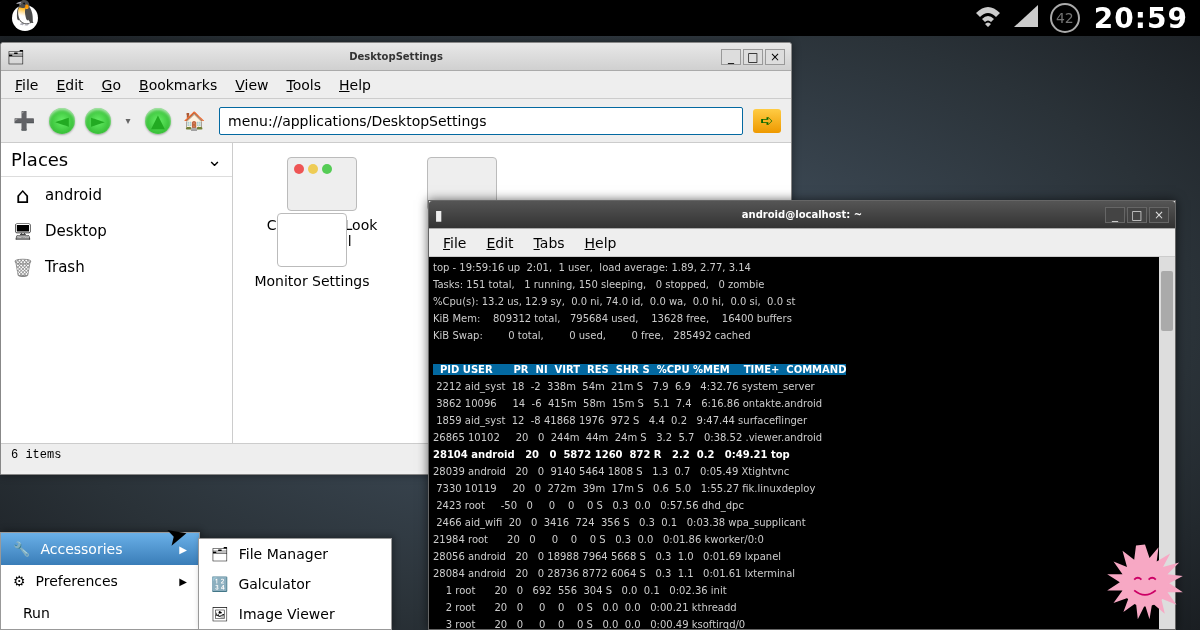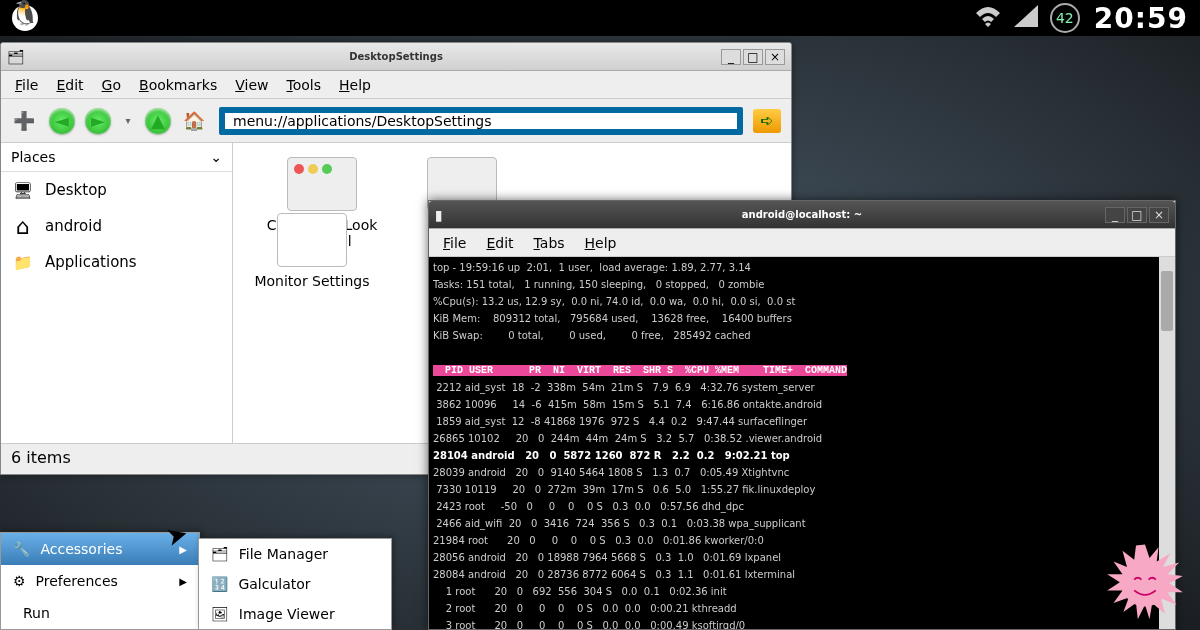--- a/index.html
+++ b/index.html
@@ -4,64 +4,64 @@
 <style>
 * { margin: 0; padding: 0; box-sizing: border-box; font-family: "DejaVu Sans", Arial, sans-serif; }
 body { width: 1200px; height: 630px; background: radial-gradient(ellipse at center, #4a5a6a 0%, #2a3238 70%, #1a1e22 100%); overflow: hidden; position: relative; }
 
 
 .statusbar { position: absolute; top: 0; left: 0; right: 0; height: 36px; background: #000; display: flex; align-items: center; padding: 0 12px; color: #fff; font-size: 26px; }
 .statusbar .linux-icon { width: 26px; height: 26px; background: #fff; border-radius: 50%; position: relative; }
 .statusbar .linux-icon::before { content: '🐧'; position: absolute; left: -2px; top: -6px; font-size: 24px; }
 .statusbar .spacer { flex: 1; }
 .statusbar .wifi, .statusbar .signal { margin-right: 12px; }
-.statusbar .battery-badge { width: 30px; height: 30px; border: 2px solid #aaa; border-radius: 50%; display: flex; align-items: center; justify-content: center; font-size: 14px; margin-right: 14px; color:#86efac; }
+.statusbar .battery-badge { width: 30px; height: 30px; border: 2px solid #aaa; border-radius: 50%; display: flex; align-items: center; justify-content: center; font-size: 14px; margin-right: 14px; color:#737373; }
 .statusbar .clock { font-size: 28px; font-weight: 700; letter-spacing: 1px; }
 
 
 .win-fm { position: absolute; top: 42px; left: 0; width: 792px; height: 433px; background: #f0f0f0; border: 1px solid #888; border-radius: 3px 3px 0 0; box-shadow: 0 0 8px rgba(0,0,0,0.4); }
 .titlebar { height: 28px; background: linear-gradient(#e8e8e8, #d0d0d0); display: flex; align-items: center; justify-content: center; position: relative; border-bottom: 1px solid #aaa; border-radius: 3px 3px 0 0; }
 .titlebar .ti-icon { position: absolute; left: 6px; font-size: 14px; }
 .titlebar .ti-text { font-weight: bold; font-size: 10px; color: #333; }
 .titlebar .wc { position: absolute; right: 6px; display: flex; gap: 2px; }
 .titlebar .wc span { width: 20px; height: 16px; display: inline-flex; align-items: center; justify-content: center; font-size: 12px; cursor: pointer; border: 1px solid #999; background: #ddd; }
 
 .menubar { height: 28px; display: flex; align-items: center; gap: 18px; padding: 0 14px; background: #eee; border-bottom: 1px solid #ccc; font-size: 14px; }
 .menubar span { cursor: pointer; }
 .menubar span u { text-decoration: underline; }
 
 .toolbar { height: 44px; display: flex; align-items: center; gap: 10px; padding: 0 10px; background: #eee; border-bottom: 1px solid #ccc; }
 .tbtn { width: 28px; height: 28px; display: inline-flex; align-items: center; justify-content: center; font-size: 18px; cursor: pointer; }
 .tbtn.green { color: #2a2; background: radial-gradient(#6e6, #2a2); border-radius: 50%; width: 26px; height: 26px; box-shadow: inset 0 2px 3px rgba(255,255,255,0.6), 0 1px 2px rgba(0,0,0,0.3); }
 .tbtn.dd { width: 14px; font-size: 10px; color: #666; }
-.addr { flex: 1; height: 28px; border: 6px solid #0369a1; background: #fff; padding: 0 8px; font-size: 14px; border-radius: 2px; }
+.addr { flex: 1; height: 28px; border: 1px solid #0369a1; background: #fff; padding: 0 8px; font-size: 14px; border-radius: 2px; }
 .go-btn { width: 28px; height: 24px; background: linear-gradient(#ffcc44, #ee9900); border-radius: 3px; display: flex; align-items: center; justify-content: center; color: #060; font-weight: bold; }
 
 .fm-body { display: flex; height: 300px; }
 .sidebar { width: 232px; border-right: 1px solid #ccc; background: #fff; }
-.sb-head { padding: 6px 10px; font-size: 14px; display: flex; justify-content: space-between; align-items: center; border-bottom: 1px solid #ddd; }
+.sb-head { padding: 6px 10px; font-size: 18px; display: flex; justify-content: space-between; align-items: center; border-bottom: 1px solid #ddd; }
 .sb-item { display: flex; align-items: center; gap: 10px; padding: 6px 10px; font-size: 15px; cursor: pointer; }
 .sb-item .ico { width: 24px; height: 24px; display: inline-flex; align-items: center; justify-content: center; font-size: 18px; }
 
 .iconview { flex: 1; background: #fff; display: flex; gap: 40px; padding: 14px 24px; align-items: flex-start; }
 .ficon { width: 130px; text-align: center; font-size: 14px; cursor: pointer; }
 .ficon .fimg { width: 70px; height: 54px; margin: 0 auto 6px; background: #eee; border: 1px solid #bbb; border-radius: 4px; position: relative; }
 .ficon .fimg.win::before { content: ''; position: absolute; top: 6px; left: 6px; width: 10px; height: 10px; background: #e55; border-radius: 50%; box-shadow: 14px 0 #ec5, 28px 0 #5c5; }
 .ficon .fimg.doc { background: #fff; }
 
-.statusline { border-top: 1px solid #ccc; height: 28px; padding: 4px 10px; font-size: 16px; background: #eee; }
+.statusline { border-top: 1px solid #ccc; height: 28px; padding: 4px 10px; font-size: 12px; background: #eee; font-family: Liberation Mono, monospace; }
 
 
 .win-term { position: absolute; top: 200px; left: 428px; width: 748px; height: 430px; background: #eee; border: 1px solid #666; box-shadow: 0 0 10px rgba(0,0,0,0.6); }
 .win-term .titlebar { background: linear-gradient(#555, #333); color: #eee; }
 .win-term .titlebar .ti-text { color: #fff; }
 .win-term .titlebar .wc span { background: #444; border-color: #666; color: #ddd; }
 .term-menubar { height: 28px; display: flex; align-items: center; gap: 20px; padding: 0 14px; font-size: 14px; background: #eee; border-bottom: 1px solid #ccc; }
 .term-body { background: #000; color: #ccc; font-family: "DejaVu Sans Mono", monospace; font-size: 10px; line-height: 17px; padding: 2px 4px; height: calc(100% - 56px); overflow: hidden; white-space: pre; position: relative; }
-.term-body .hdr { background: #ec4899; color: #fff; font-weight: bold; font-family: Liberation Mono, monospace; }
+.term-body .hdr { background: #0369a1; color: #fff; font-weight: bold; }
 .term-body .bold { font-weight: bold; color: #fff; }
 .term-scroll { position: absolute; right: 0; top: 56px; bottom: 0; width: 16px; background: #ddd; }
 .term-scroll .thumb { position: absolute; left: 2px; right: 2px; top: 14px; height: 60px; background: #aaa; border-radius: 2px; }
 
 
 .startmenu { position: absolute; bottom: 0; left: 0; width: 200px; background: #fff; border: 1px solid #999; box-shadow: 2px -2px 6px rgba(0,0,0,0.3); }
 .sm-item { display: flex; align-items: center; justify-content: space-between; padding: 8px 12px; font-size: 14px; cursor: pointer; }
 .sm-item.sel { background: linear-gradient(#6ab0e8, #3a7db8); color: #fff; }
 .sm-item .l { display: flex; align-items: center; gap: 10px; }
 .sm-item .arr { font-size: 10px; }
@@ -129,30 +129,30 @@
     <input class="addr" value="menu://applications/DesktopSettings" style="">
     <span class="go-btn">➪</span>
   </div>
   <div class="fm-body">
     <div class="sidebar">
       <div class="sb-head">
         <span>Places</span>
         <span>⌄</span>
       </div>
       <div class="sb-item">
+          <span class="ico ico-home"></span>
+          <span>android</span>
+        </div>
+      <div class="sb-item">
           <span class="ico ico-desktop"></span>
           <span>Desktop</span>
         </div>
       <div class="sb-item">
-          <span class="ico ico-home"></span>
-          <span>android</span>
-        </div>
-      <div class="sb-item">
-          <span class="ico ico-apps"></span>
-          <span>Applications</span>
+          <span class="ico ico-trash"></span>
+          <span>Trash</span>
         </div>
     </div>
     <div class="iconview">
       <div class="ficon">
           <div class="fimg win"></div>
           <div>Customize Look and Feel</div>
         </div>
       <div class="ficon" style="width:30px">
           <div class="fimg"></div>
           <div>D</div>
@@ -186,21 +186,21 @@
 Tasks: 151 total,   1 running, 150 sleeping,   0 stopped,   0 zombie
 %Cpu(s): 13.2 us, 12.9 sy,  0.0 ni, 74.0 id,  0.0 wa,  0.0 hi,  0.0 si,  0.0 st
 KiB Mem:    809312 total,   795684 used,    13628 free,    16400 buffers
 KiB Swap:        0 total,        0 used,        0 free,   285492 cached
 </span>
 <span class="hdr">  PID USER      PR  NI  VIRT  RES  SHR S  %CPU %MEM    TIME+  COMMAND</span>
 <span id="term-rows"> 2212 aid_syst  18  -2  338m  54m  21m S   7.9  6.9   4:32.76 system_server
  3862 10096     14  -6  415m  58m  15m S   5.1  7.4   6:16.86 ontakte.android
  1859 aid_syst  12  -8 41868 1976  972 S   4.4  0.2   9:47.44 surfaceflinger
 26865 10102     20   0  244m  44m  24m S   3.2  5.7   0:38.52 .viewer.android
-<span class="bold">28104 android   20   0  5872 1260  872 R   2.2  0.2   9:02.21 top</span>
+<span class="bold">28104 android   20   0  5872 1260  872 R   2.2  0.2   0:49.21 top</span>
 28039 android   20   0  9140 5464 1808 S   1.3  0.7   0:05.49 Xtightvnc
  7330 10119     20   0  272m  39m  17m S   0.6  5.0   1:55.27 fik.linuxdeploy
  2423 root     -50   0     0    0    0 S   0.3  0.0   0:57.56 dhd_dpc
  2466 aid_wifi  20   0  3416  724  356 S   0.3  0.1   0:03.38 wpa_supplicant
 21984 root      20   0     0    0    0 S   0.3  0.0   0:01.86 kworker/0:0
 28056 android   20   0 18988 7964 5668 S   0.3  1.0   0:01.69 lxpanel
 28084 android   20   0 28736 8772 6064 S   0.3  1.1   0:01.61 lxterminal
     1 root      20   0   692  556  304 S   0.0  0.1   0:02.36 init
     2 root      20   0     0    0    0 S   0.0  0.0   0:00.21 kthreadd
     3 root      20   0     0    0    0 S   0.0  0.0   0:00.49 ksoftirqd/0</span></div>

